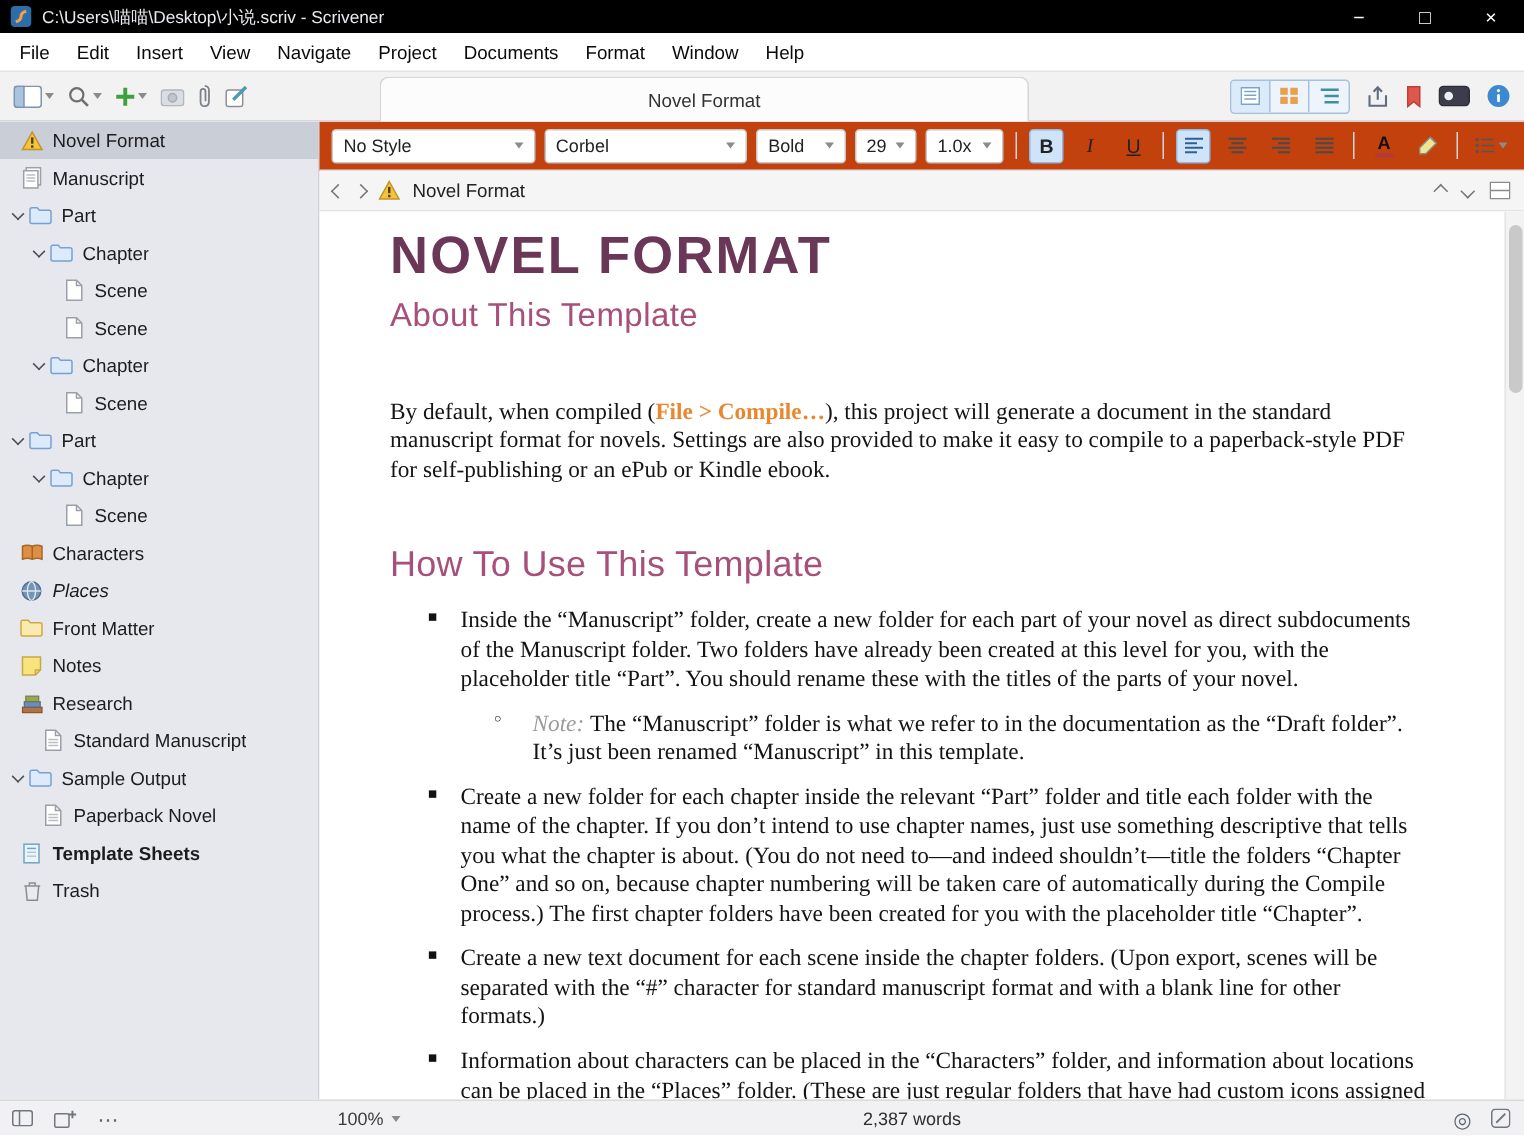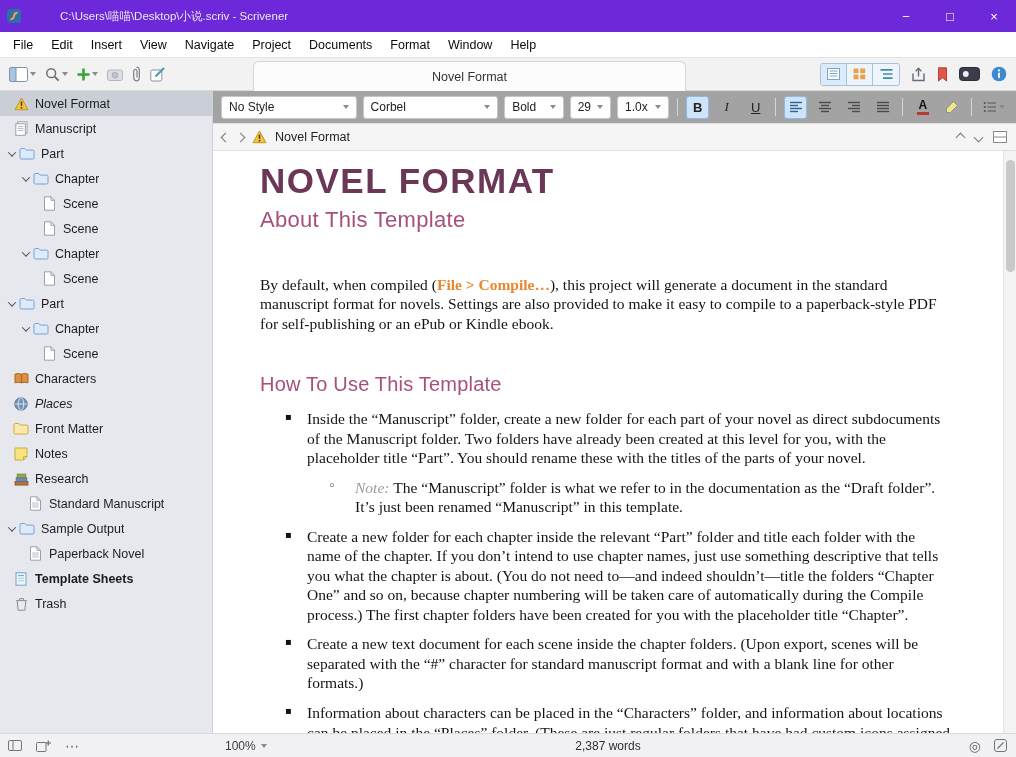--- a/index.html
+++ b/index.html
@@ -1,21 +1,21 @@
 <!DOCTYPE html>
 <html><head>
 <meta charset="utf-8">
 <style>
   * { margin:0; padding:0; box-sizing:border-box; }
   html,body { width:1016px; height:757px; overflow:hidden; }
   body { font-family:"Liberation Sans",sans-serif; background:#fff; color:#222; }
   .window { width:1016px; height:757px; display:flex; flex-direction:column; }
 
   
-  .titlebar { height:32px; background:#6d28d9; color:#e9e9ef; display:flex; align-items:center; font-size:11.5px; flex-shrink:0;gap:32px; }
+  .titlebar { height:22px; background:#000000; color:#e9e9ef; display:flex; align-items:center; font-size:11.5px; flex-shrink:0; }
   .app-icon { width:14px; height:14px; margin:0 7px 0 7px; flex-shrink:0; }
   .win-controls { margin-left:auto; display:flex; height:100%; }
   .win-btn { width:44px; display:flex; align-items:center; justify-content:center; font-size:13px; color:#fff; }
 
   
   .menubar { height:26px; background:#ffffff; border-bottom:1px solid #e4e4e4; display:flex; align-items:center; padding-left:4px; font-size:12.5px; color:#0a0a0a; flex-shrink:0; }
   .menu-item { padding:0 9px; height:100%; display:flex; align-items:center; cursor:default; }
 
   
   .toolbar { height:33px; background:#f2f2f3; border-bottom:1px solid #d8d8d9; position:relative; display:flex; align-items:center; flex-shrink:0; }
@@ -36,21 +36,21 @@
   .binder-row { height:25px; display:flex; align-items:center; font-size:12.5px; color:#1c1c1f; white-space:nowrap; cursor:default; }
   .binder-row.selected { background:#c9ced7; }
   .chev { width:13px; display:flex; justify-content:center; align-items:center; flex-shrink:0; }
   .dis { width:6px; height:6px; border-right:1.4px solid #4d4d52; border-bottom:1.4px solid #4d4d52; transform:rotate(45deg) translate(-1px,-1px); }
   .b-icon { width:18px; height:17px; display:flex; align-items:center; justify-content:center; margin-right:5px; flex-shrink:0; }
   .b-label { overflow:hidden; text-overflow:ellipsis; }
 
   .editor-col { flex:1; display:flex; flex-direction:column; min-width:0; }
 
   
-  .format-bar { height:33px; background:#a3a3a3; border-bottom:1px solid #e1e1e2; display:flex; align-items:center; padding:0 8px; gap:6px; flex-shrink:0; }
+  .format-bar { height:33px; background:#c2410c; border-bottom:1px solid #e1e1e2; display:flex; align-items:center; padding:0 8px; gap:6px; flex-shrink:0; }
   .dropdown { height:23px; background:#fff; border:1px solid #c7c7c8; border-radius:3px; display:flex; align-items:center; justify-content:space-between; padding:0 7px; font-size:12px; color:#222; }
   .w-style { width:148px; } .w-font { width:148px; } .w-variant { width:64px; } .w-size { width:44px; } .w-spacing { width:56px; }
   .fmt-btn { min-width:23px; height:23px; border:1px solid transparent; border-radius:3px; display:flex; align-items:center; justify-content:center; font-size:13px; color:#222; padding:0 2px; }
   .fmt-btn.active { background:#cfe4f8; border-color:#8fb8e2; }
   .bold-btn { font-weight:bold; }
   .italic-btn { font-style:italic; font-family:"Liberation Serif",serif; }
   .underline-btn { text-decoration:underline; }
   .fmt-sep { width:1px; height:18px; background:#d6d6d7; margin:0 2px; flex-shrink:0; }
   .a-color { display:flex; flex-direction:column; align-items:center; line-height:1; }
   .a-letter { font-size:12px; font-weight:bold; color:#111; }
@@ -64,21 +64,21 @@
   .chevron.up { transform:rotate(-135deg); }
   .chevron.down { transform:rotate(45deg); }
   .header-right { margin-left:auto; display:flex; align-items:center; gap:11px; }
 
   
   .editor-body { flex:1; background:#fff; position:relative; overflow:hidden; }
   .doc { padding:12px 66px 0 47px; }
   .doc-title { font-weight:bold; font-size:35px; letter-spacing:1.5px; color:#6b3757; line-height:1.05; }
   .doc-subtitle { font-size:22px; font-weight:normal; color:#a6507a; margin-top:7px; letter-spacing:0.3px; }
   .doc-p { font-family:"Liberation Serif",serif; font-size:15.5px; line-height:1.26; color:#141414; margin-top:42px; }
-  .doc-section { font-size:20px; font-weight:normal; color:#a6507a; margin-top:40px; letter-spacing:0.2px; }
+  .doc-section { font-size:24px; font-weight:normal; color:#a6507a; margin-top:40px; letter-spacing:0.2px; }
   .bullets { margin-top:13px; font-family:"Liberation Serif",serif; font-size:15.5px; line-height:1.26; color:#141414; }
   .li { position:relative; padding-left:47px; margin-bottom:10px; }
   .li .marker { position:absolute; left:25px; top:2px; font-size:10px; font-family:"DejaVu Sans",sans-serif; color:#111; }
   .li.indent1 { padding-left:95px; }
   .li.indent1 .marker { left:68px; top:0; font-size:13px; }
   .seg-link { color:#e8872e; font-weight:bold; }
   .seg-underline { }
   .seg-note { color:#9b9b9b; font-style:italic; }
 
   .scrollbar { position:absolute; top:0; right:0; bottom:0; width:13px; background:#f3f3f3; border-left:1px solid #e5e5e5; }

